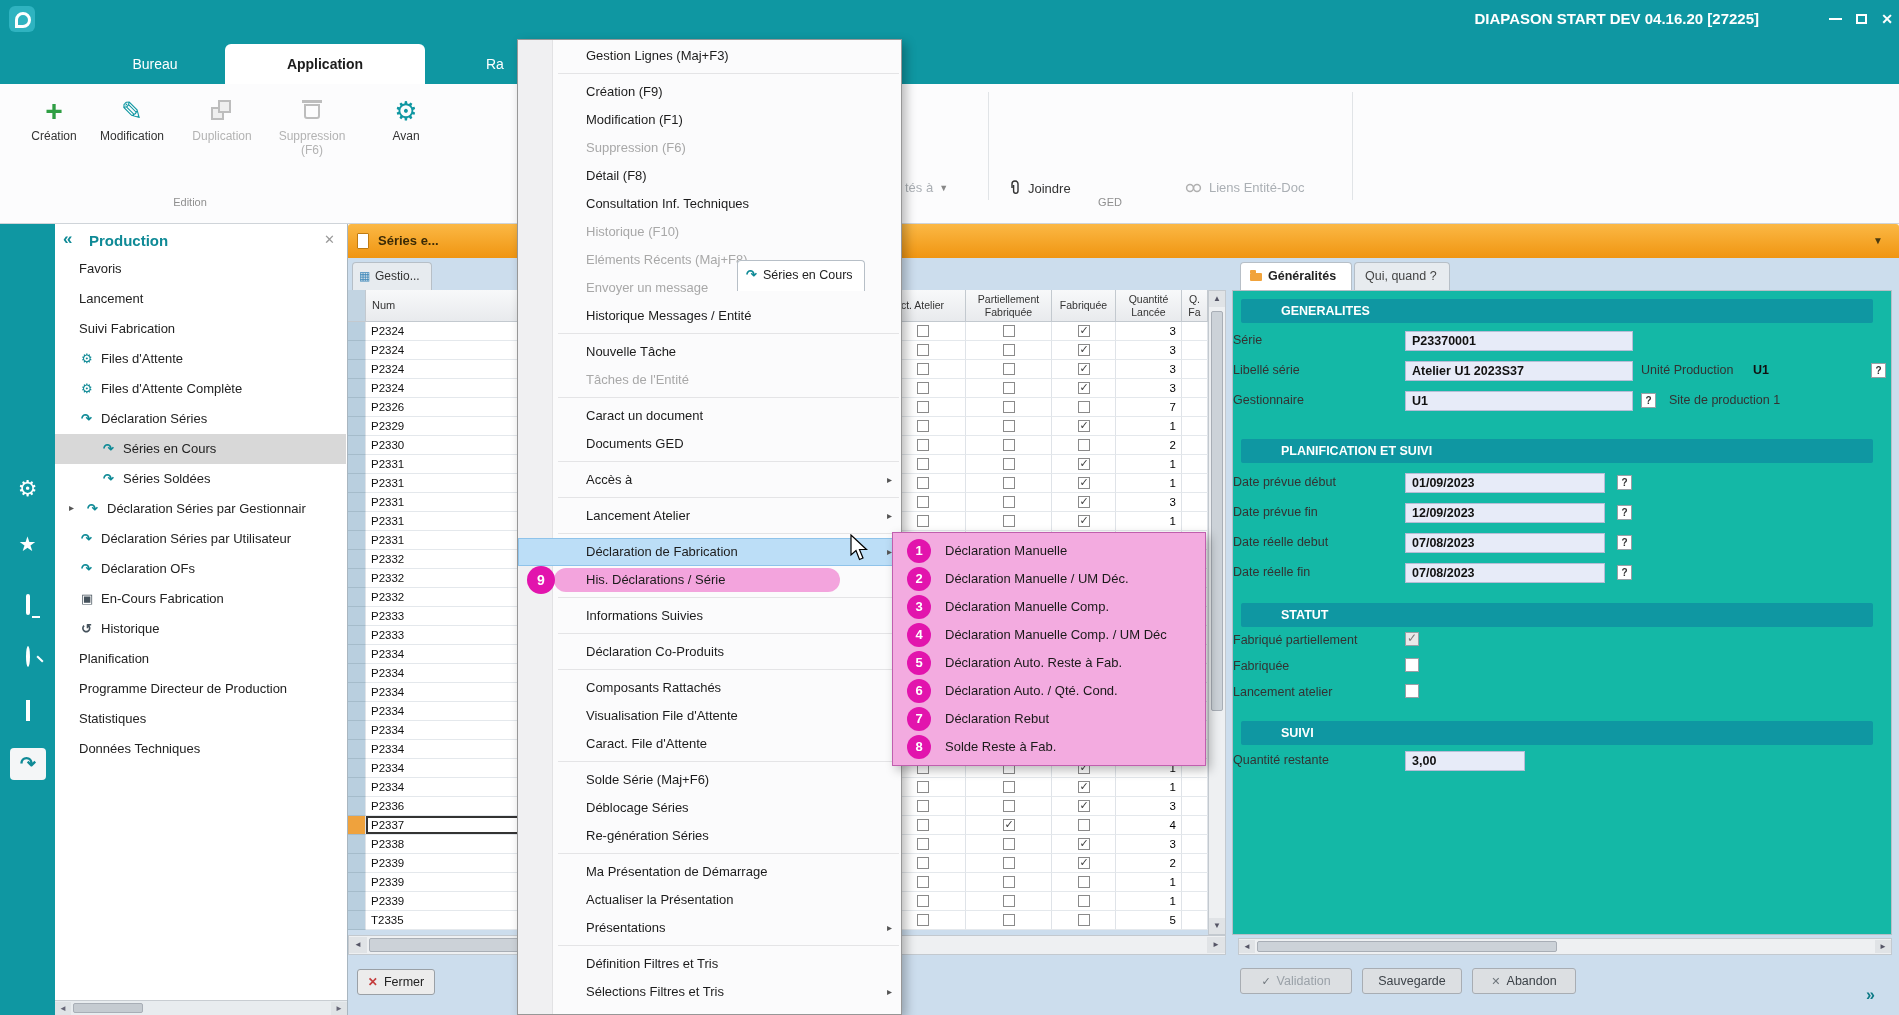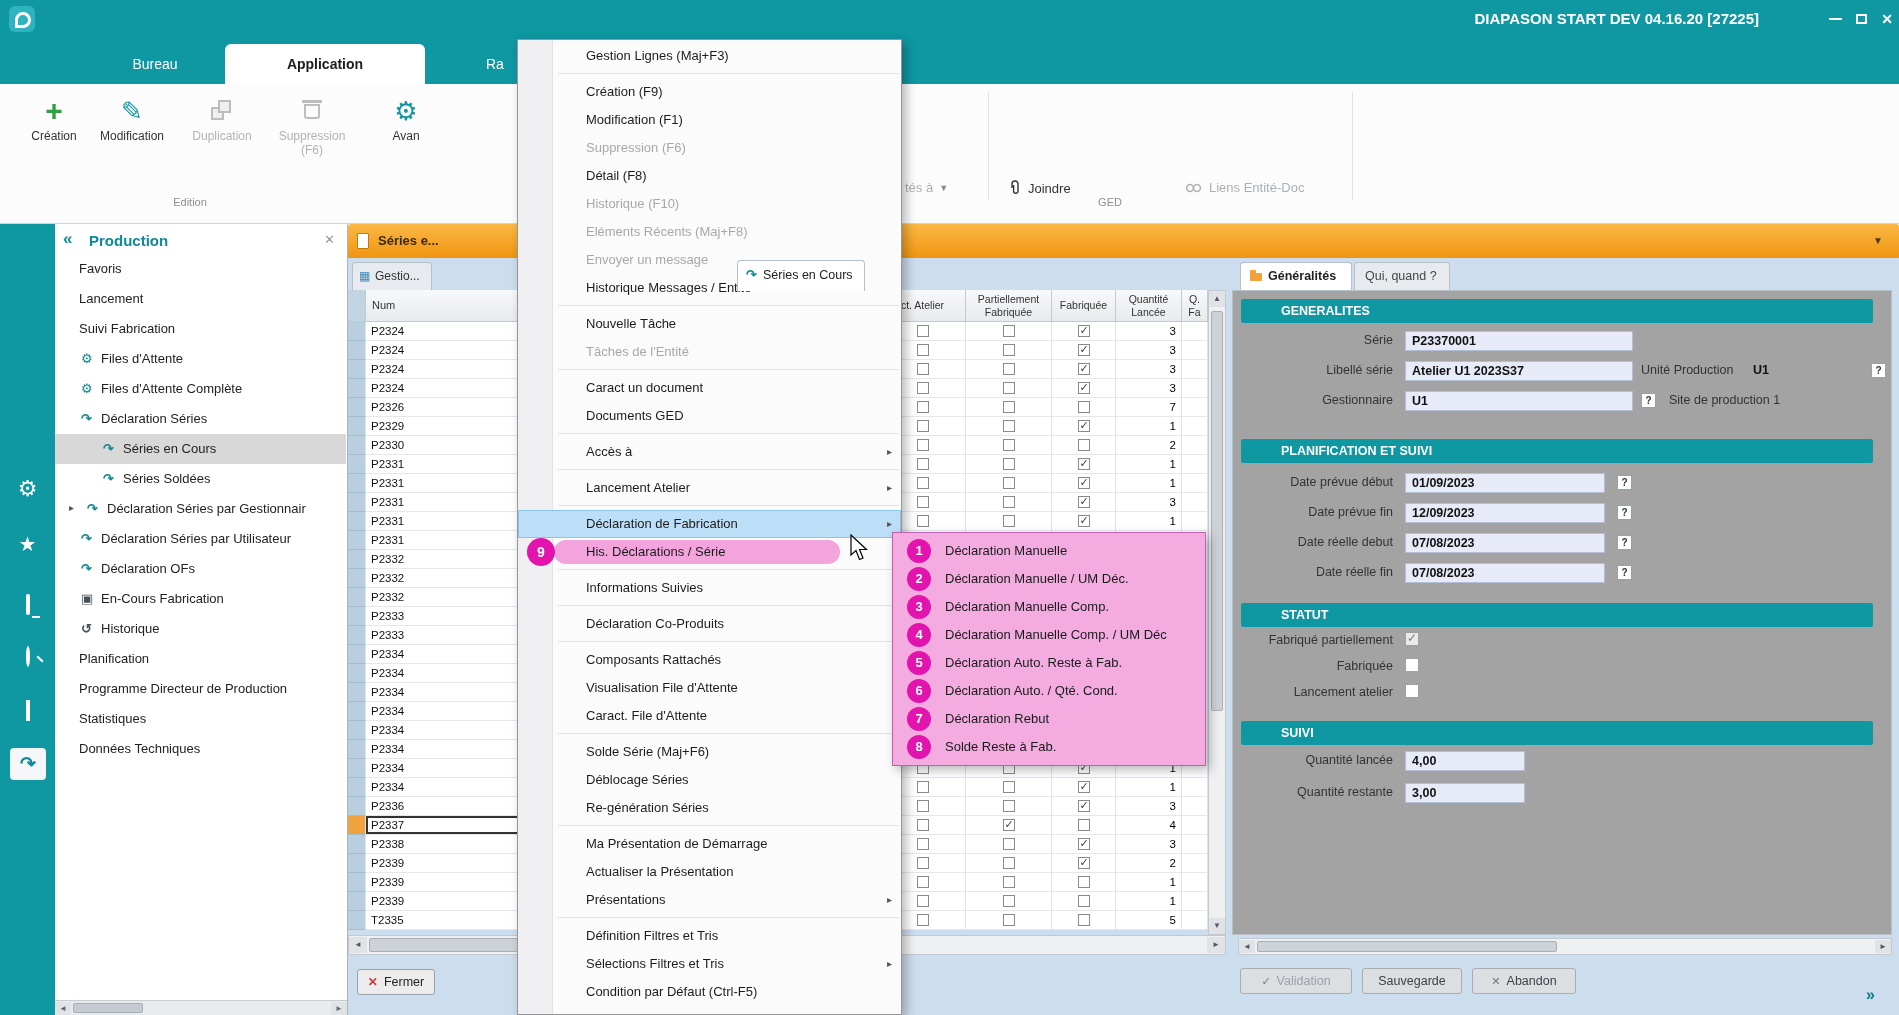--- a/index.html
+++ b/index.html
@@ -113,25 +113,25 @@
   .hscroll .arr{position:absolute;top:1px;width:18px;height:16px;font-size:8px;color:#556;text-align:center;line-height:16px;background:#e0e3e6;}
   .hscroll .thumb{position:absolute;left:20px;top:2px;width:520px;height:14px;background:#ccd2d8;border:1px solid #a8aeb6;border-radius:2px;}
 
   
   .p-tab-gen{position:absolute;left:1240px;top:262px;width:112px;height:28px;background:#fff;border:1px solid #b7bfc7;border-bottom:none;border-radius:4px 4px 0 0;z-index:12;}
   .p-tab-gen .fold{position:absolute;left:9px;top:10px;width:12px;height:8px;background:#f1a33b;border-radius:1px;}
   .p-tab-gen .fold::before{content:"";position:absolute;left:0;top:-3px;width:6px;height:3px;background:#f1a33b;border-radius:1px 1px 0 0;}
   .p-tab-gen .tl{position:absolute;left:27px;top:6px;font-size:12.5px;font-weight:bold;color:#222;}
   .p-tab-qui{position:absolute;left:1354px;top:262px;width:96px;height:28px;background:#e7ebef;border:1px solid #b7bfc7;border-bottom:none;border-radius:4px 4px 0 0;z-index:12;}
   .p-tab-qui .tl{position:absolute;left:10px;top:6px;font-size:12.5px;color:#444;}
-  .p-body{position:absolute;left:1232px;top:290px;width:660px;height:645px;background:#a3a3a3;border:1px solid #b7bfc7;z-index:10;}
+  .p-body{position:absolute;left:1232px;top:290px;width:660px;height:645px;background:#14b8a6;border:1px solid #b7bfc7;z-index:10;}
   .bar{position:absolute;left:8px;width:632px;height:24px;background:#0f97a2;color:#fff;font-weight:bold;font-size:12.5px;line-height:24px;padding-left:40px;border-radius:2px;}
   .f-abs{position:absolute;left:0;right:0;}
   .f-row{position:relative;}
-  .f-label{position:absolute;left:0;width:160px;text-align:right;top:2px;font-size:12.5px;color:#333;white-space:nowrap;}
+  .f-label{position:absolute;left:0;width:160px;top:2px;font-size:12.5px;color:#333;white-space:nowrap;}
   .f-field{position:absolute;left:172px;top:0;height:20px;background:#e7ebf8;border:1px solid #b6bdd6;font-size:12.5px;font-weight:bold;color:#111;padding:2px 6px;white-space:nowrap;}
   .w228{width:228px;} .w200{width:200px;} .w120{width:120px;}
   .q-btn{position:absolute;left:384px;top:2px;width:15px;height:15px;background:#fff;border:1px solid #9aa0a6;font-size:10px;font-weight:bold;color:#333;text-align:center;line-height:14px;}
   .cb14{position:absolute;left:172px;top:1px;width:14px;height:14px;border:1px solid #9aa0a6;background:#fff;}
   .cb14.on{background:#e9e9e9;} .cb14.on::after{content:"✓";position:absolute;left:1px;top:-2px;font-size:12px;color:#7c7c7c;}
   .p-hscroll{position:absolute;left:1238px;top:938px;width:654px;height:17px;background:#eef0f2;border:1px solid #c3c9cf;z-index:10;}
   .p-hscroll .arr{position:absolute;top:1px;width:16px;height:13px;font-size:8px;color:#556;text-align:center;line-height:13px;background:#e0e3e6;}
   .p-hscroll .thumb{position:absolute;left:18px;top:2px;width:300px;height:11px;background:#ccd2d8;border:1px solid #a8aeb6;border-radius:2px;}
   .p-btn{position:absolute;top:968px;height:26px;background:#dcdfe2;border:1px solid #a8adb3;border-radius:3px;display:flex;align-items:center;justify-content:center;gap:6px;font-size:12.5px;color:#3c4248;z-index:10;}
   .p-btn .bic{font-size:11px;color:#6f767c;}
@@ -941,24 +941,20 @@
         </div>
         <div class="f-row" style="height: 26px;">
           <span class="f-label">Lancement atelier</span>
           <span class="cb14"></span>
         </div>
       </div>
 
     <div class="bar" style="top:430px">SUIVI</div>
     <div class="f-abs" style="top:460px">
         <div class="f-row" style="height: 32px;">
-          <span class="f-label">Quantité lancée</span>
-          <span class="f-field w120">4,00</span>
-        </div>
-        <div class="f-row" style="height: 32px;">
           <span class="f-label">Quantité restante</span>
           <span class="f-field w120">3,00</span>
         </div>
       </div>
   </div>
 
   <div class="p-hscroll">
     <span class="arr" style="left:0">◄</span>
     <span class="thumb"></span>
     <span class="arr" style="right:0">►</span>
@@ -982,20 +978,21 @@
   </div>
 
   <div class="menu">
     <div>
         <div class="m-item"><span class="m-label">Gestion Lignes (Maj+F3)</span></div>
         <div class="m-sep"></div>
         <div class="m-item"><span class="m-label">Création (F9)</span></div>
         <div class="m-item"><span class="m-label">Modification (F1)</span></div>
         <div class="m-item disabled"><span class="m-label">Suppression (F6)</span></div>
         <div class="m-item"><span class="m-label">Détail (F8)</span></div>
+        <div class="m-item"><span class="m-label">Consultation Inf. Techniques</span></div>
         <div class="m-item disabled"><span class="m-label">Historique (F10)</span></div>
         <div class="m-item disabled"><span class="m-label">Eléments Récents (Maj+F8)</span></div>
         <div class="m-item disabled"><span class="m-label">Envoyer un message</span></div>
         <div class="m-item"><span class="m-label">Historique Messages / Entité</span></div>
         <div class="m-sep"></div>
         <div class="m-item"><span class="m-label">Nouvelle Tâche</span></div>
         <div class="m-item disabled"><span class="m-label">Tâches de l'Entité</span></div>
         <div class="m-sep"></div>
         <div class="m-item"><span class="m-label">Caract un document</span></div>
         <div class="m-item"><span class="m-label">Documents GED</span></div>

